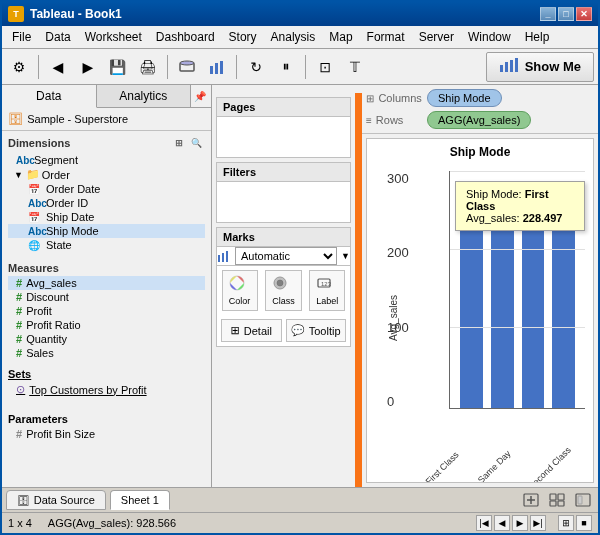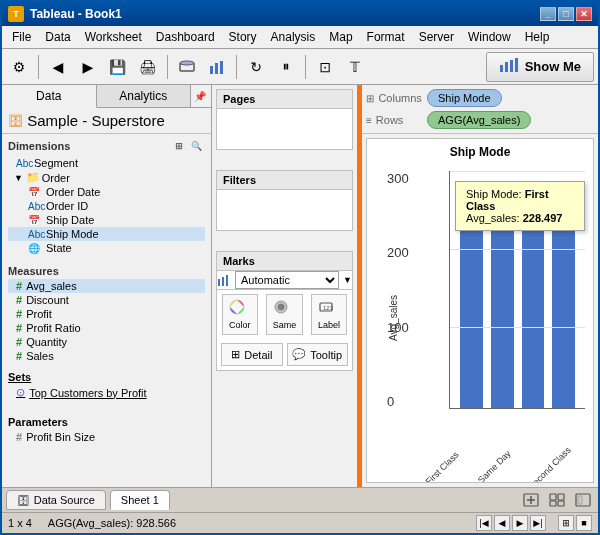--- a/index.html
+++ b/index.html
@@ -39,33 +39,33 @@
     .data-source-icon { color: #e07000; font-size: 12px; }
 
     .sidebar-section { padding: 4px 6px 2px; }
     .sidebar-section-header { font-weight: bold; font-size: 11px; color: #333; display: flex; align-items: center; justify-content: space-between; margin-bottom: 2px; }
     .sidebar-section-header-left { display: flex; align-items: center; gap: 4px; }
     .sidebar-icons { display: flex; gap: 2px; }
     .sidebar-icon-btn { width: 16px; height: 16px; display: flex; align-items: center; justify-content: center; font-size: 9px; cursor: pointer; color: #666; }
 
     .field-item { display: flex; align-items: center; gap: 4px; padding: 1px 2px 1px 8px; cursor: pointer; font-size: 11px; }
     .field-item .field-icon { font-size: 10px; width: 14px; text-align: center; }
-    .field-type-abc { color: #0060a0; font-weight: normal; font-size: 10px; }
+    .field-type-abc { color: #0060a0; font-weight: bold; font-size: 10px; }
     .field-type-cal { color: #0060a0; font-size: 10px; }
     .field-type-geo { color: #0060a0; font-size: 11px; }
     .field-type-hash { color: #2d8a2d; font-weight: bold; font-size: 11px; }
 
     .tree-item { display: flex; align-items: center; gap: 2px; padding: 1px 2px 1px 6px; cursor: pointer; font-size: 11px; }
     .tree-expand { width: 10px; font-size: 9px; }
     .tree-folder { color: #8060a0; font-size: 11px; }
 
     .measure-item { display: flex; align-items: center; gap: 4px; padding: 1px 2px 1px 8px; cursor: pointer; font-size: 11px; }
 
     
-    .middle-panel { width: 150px; background: #f0f0f0; border-right: 5px solid #f97316; display: flex; flex-direction: column; padding: 4px; gap: 20px; }
+    .middle-panel { width: 150px; background: #f0f0f0; border-right: 7px solid #f97316; display: flex; flex-direction: column; padding: 4px; gap: 4px; margin-top: 8px; }
     .panel-section { border: 1px solid #c0c0c0; background: white; min-height: 60px; }
     .panel-section-title { background: #e8e8e8; border-bottom: 1px solid #c0c0c0; padding: 3px 6px; font-size: 11px; font-weight: bold; }
 
     .marks-section { border: 1px solid #c0c0c0; background: white; }
     .marks-title { background: #e8e8e8; border-bottom: 1px solid #c0c0c0; padding: 3px 6px; font-size: 11px; font-weight: bold; }
     .marks-dropdown { display: flex; align-items: center; border-bottom: 1px solid #c0c0c0; gap: 4px; justify-content: center; }
     .marks-dropdown select { flex: 1; font-size: 11px; border: 1px solid #a0a0a0; padding: 2px; background: white; }
     .marks-buttons { display: flex; padding: 4px; gap: 6px; justify-content: space-around; }
     .marks-btn { display: flex; flex-direction: column; gap: 2px; cursor: pointer; font-size: 9px; padding: 4px 6px; border: 1px solid #c0c0c0; background: #f8f8f8; min-width: 36px; }
     .marks-btn-icon { font-size: 14px; }
@@ -191,21 +191,21 @@
 
     <div class="sidebar">
       <div class="sidebar-tabs">
         <div class="sidebar-tab active">Data</div>
         <div class="sidebar-tab">Analytics</div>
         <div class="sidebar-pin">📌</div>
       </div>
 
       <div class="data-source-section">
         <span class="data-source-icon">🗄</span>
-        <span style="font-size:15px;">Sample - Superstore</span>
+        <span style="font-size:11px;">Sample - Superstore</span>
       </div>
 
       <div class="sidebar-scrollable">
 
         <div class="sidebar-section">
           <div class="sidebar-section-header">
             <div class="sidebar-section-header-left">
               <span>Dimensions</span>
             </div>
             <div class="sidebar-icons">
@@ -333,21 +333,21 @@
             </div>
             <span>Color</span>
           </div>
           <div class="marks-btn">
             <div class="marks-btn-icon">
               <svg width="16" height="16" viewBox="0 0 16 16">
                   <circle cx="8" cy="8" r="6" fill="#c0c0c0" stroke="#999" stroke-width="1"></circle>
                   <circle cx="8" cy="8" r="3" fill="#808080" stroke="#666" stroke-width="0.5"></circle>
                 </svg>
             </div>
-            <span>Same</span>
+            <span>Class</span>
           </div>
           <div class="marks-btn">
             <div class="marks-btn-icon">
               <svg width="16" height="16" viewBox="0 0 16 16">
                   <rect x="2" y="4" width="12" height="8" rx="1" fill="none" stroke="#555" stroke-width="1.2"></rect>
                   <text x="5" y="11" font-size="6" fill="#555">123</text>
                 </svg>
             </div>
             <span>Label</span>
           </div>

